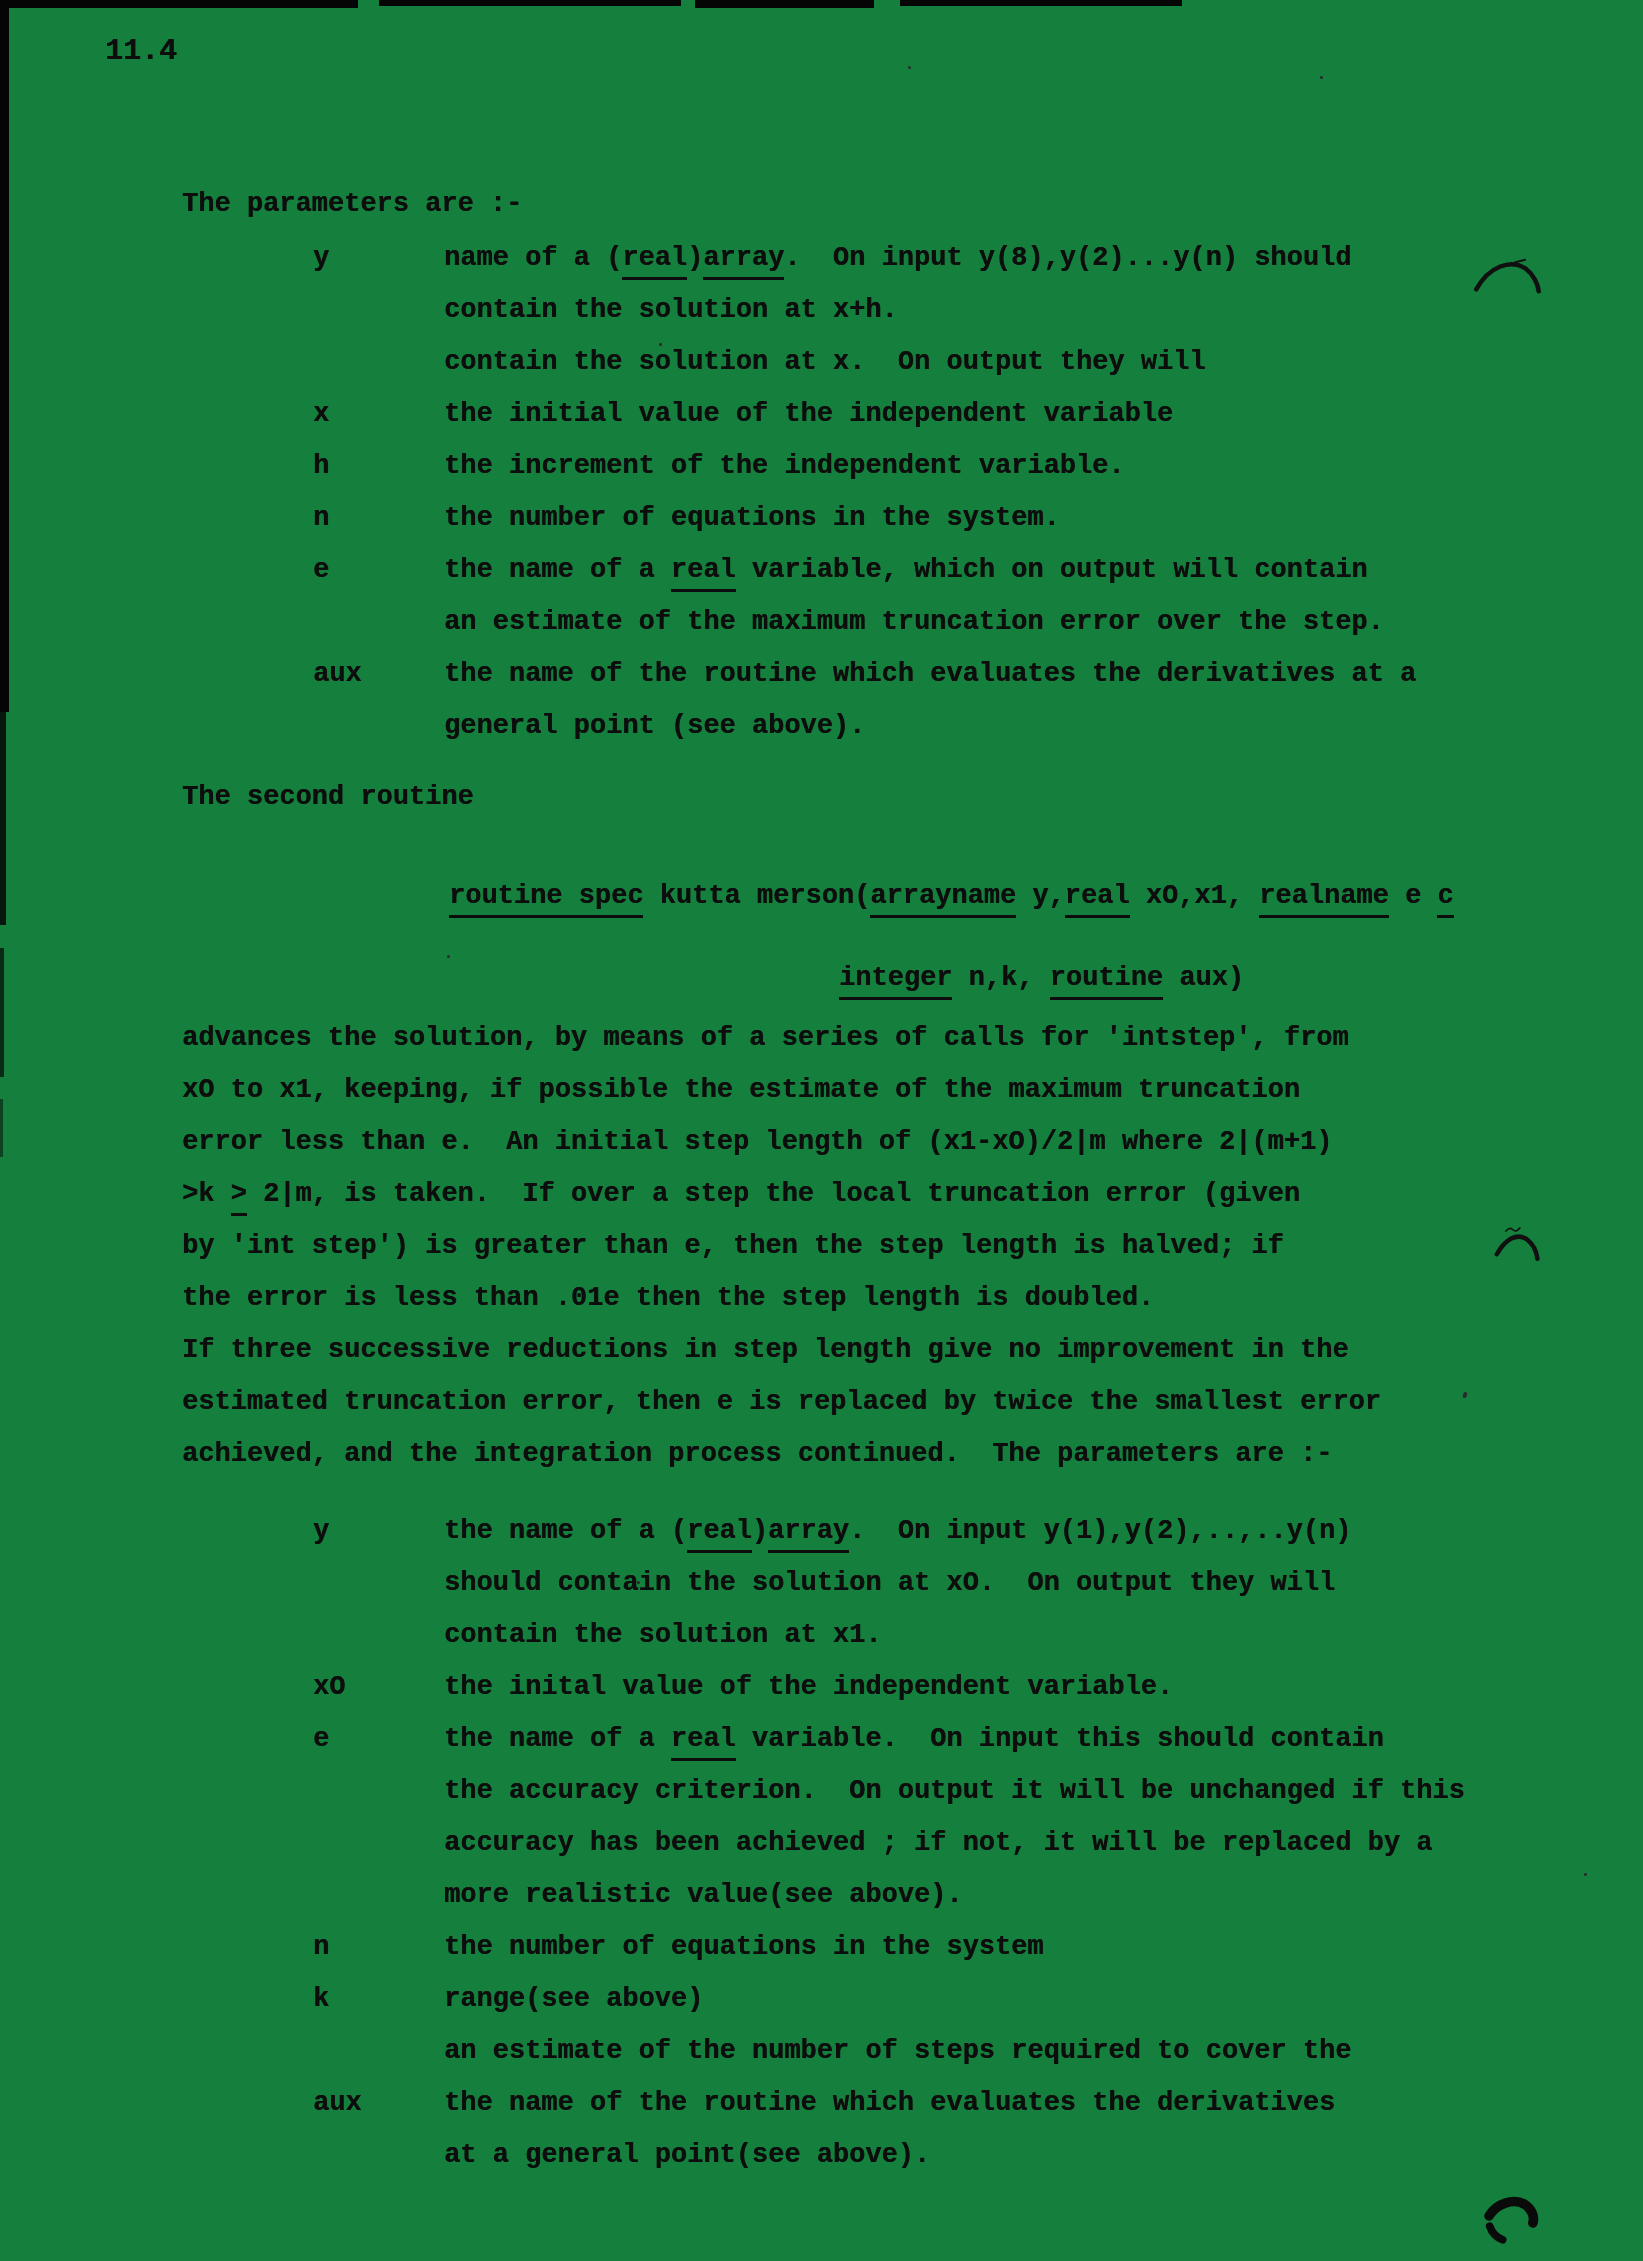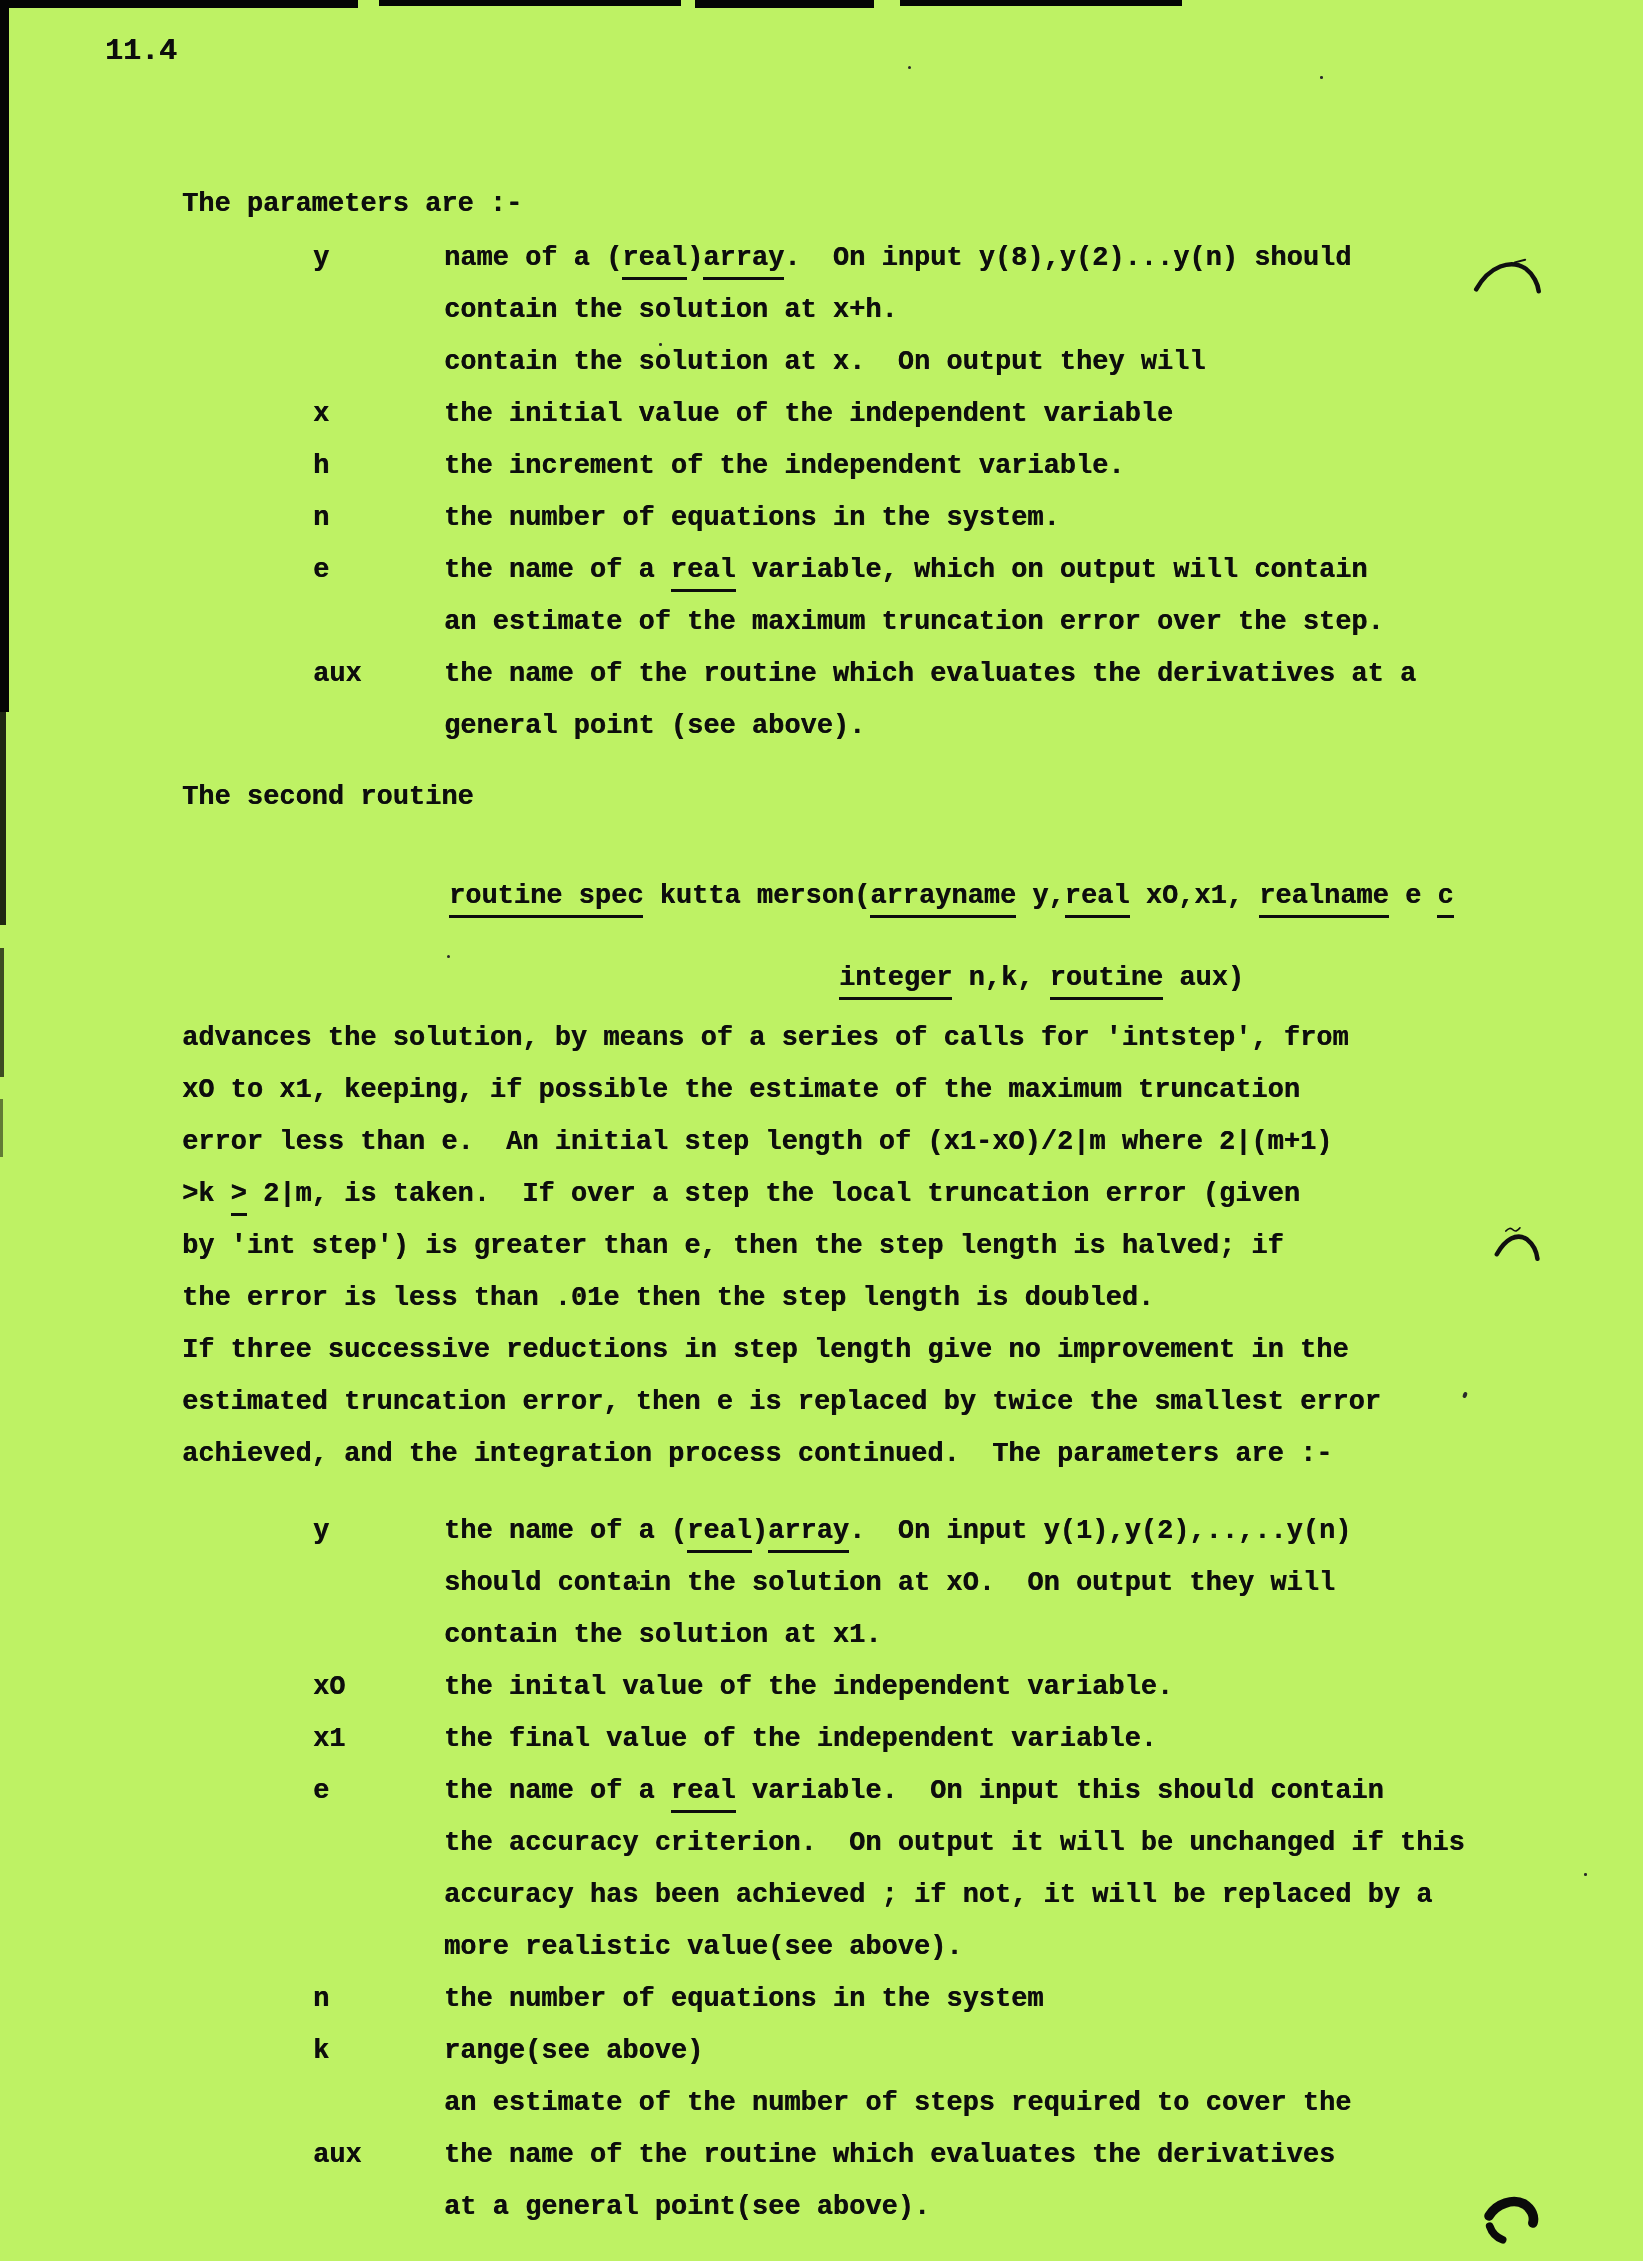--- a/index.html
+++ b/index.html
@@ -1,19 +1,19 @@
 <!DOCTYPE html>
 <html style="font-size:10.3px"><head>
 <meta charset="utf-8">
 <style>
   html,body{margin:0;padding:0;background:#888;}
   .page{
     position:relative;
     width:1644px;height:2261px;
-    background:#bef264;
+    background:#15803d;
     font-family:"Liberation Mono","DejaVu Sans Mono",monospace;
     font-weight:700;
     color:#0d0d0d;
     overflow:hidden;
     text-shadow:0.4px 0.3px 0 rgba(10,10,10,.85);
   }
   .tline{
     white-space:pre;
     height:52px;
     font-size:27px;
@@ -131,26 +131,20 @@
           <div class="tline"><span>contain the solution at x1.</span></div>
         </div>
       </div>
       <div class="prow">
         <span class="plabel">xO</span>
         <div>
           <div class="tline"><span>the inital value of the independent variable.</span></div>
         </div>
       </div>
       <div class="prow">
-        <span class="plabel">x1</span>
-        <div>
-          <div class="tline"><span>the final value of the independent variable.</span></div>
-        </div>
-      </div>
-      <div class="prow">
         <span class="plabel">e</span>
         <div>
           <div class="tline"><span>the name of a </span><span class="u">real</span><span> variable.  On input this should contain</span></div>
           <div class="tline"><span>the accuracy criterion.  On output it will be unchanged if this</span></div>
           <div class="tline"><span>accuracy has been achieved ; if not, it will be replaced by a</span></div>
           <div class="tline"><span>more realistic value(see above).</span></div>
         </div>
       </div>
       <div class="prow">
         <span class="plabel">n</span>

